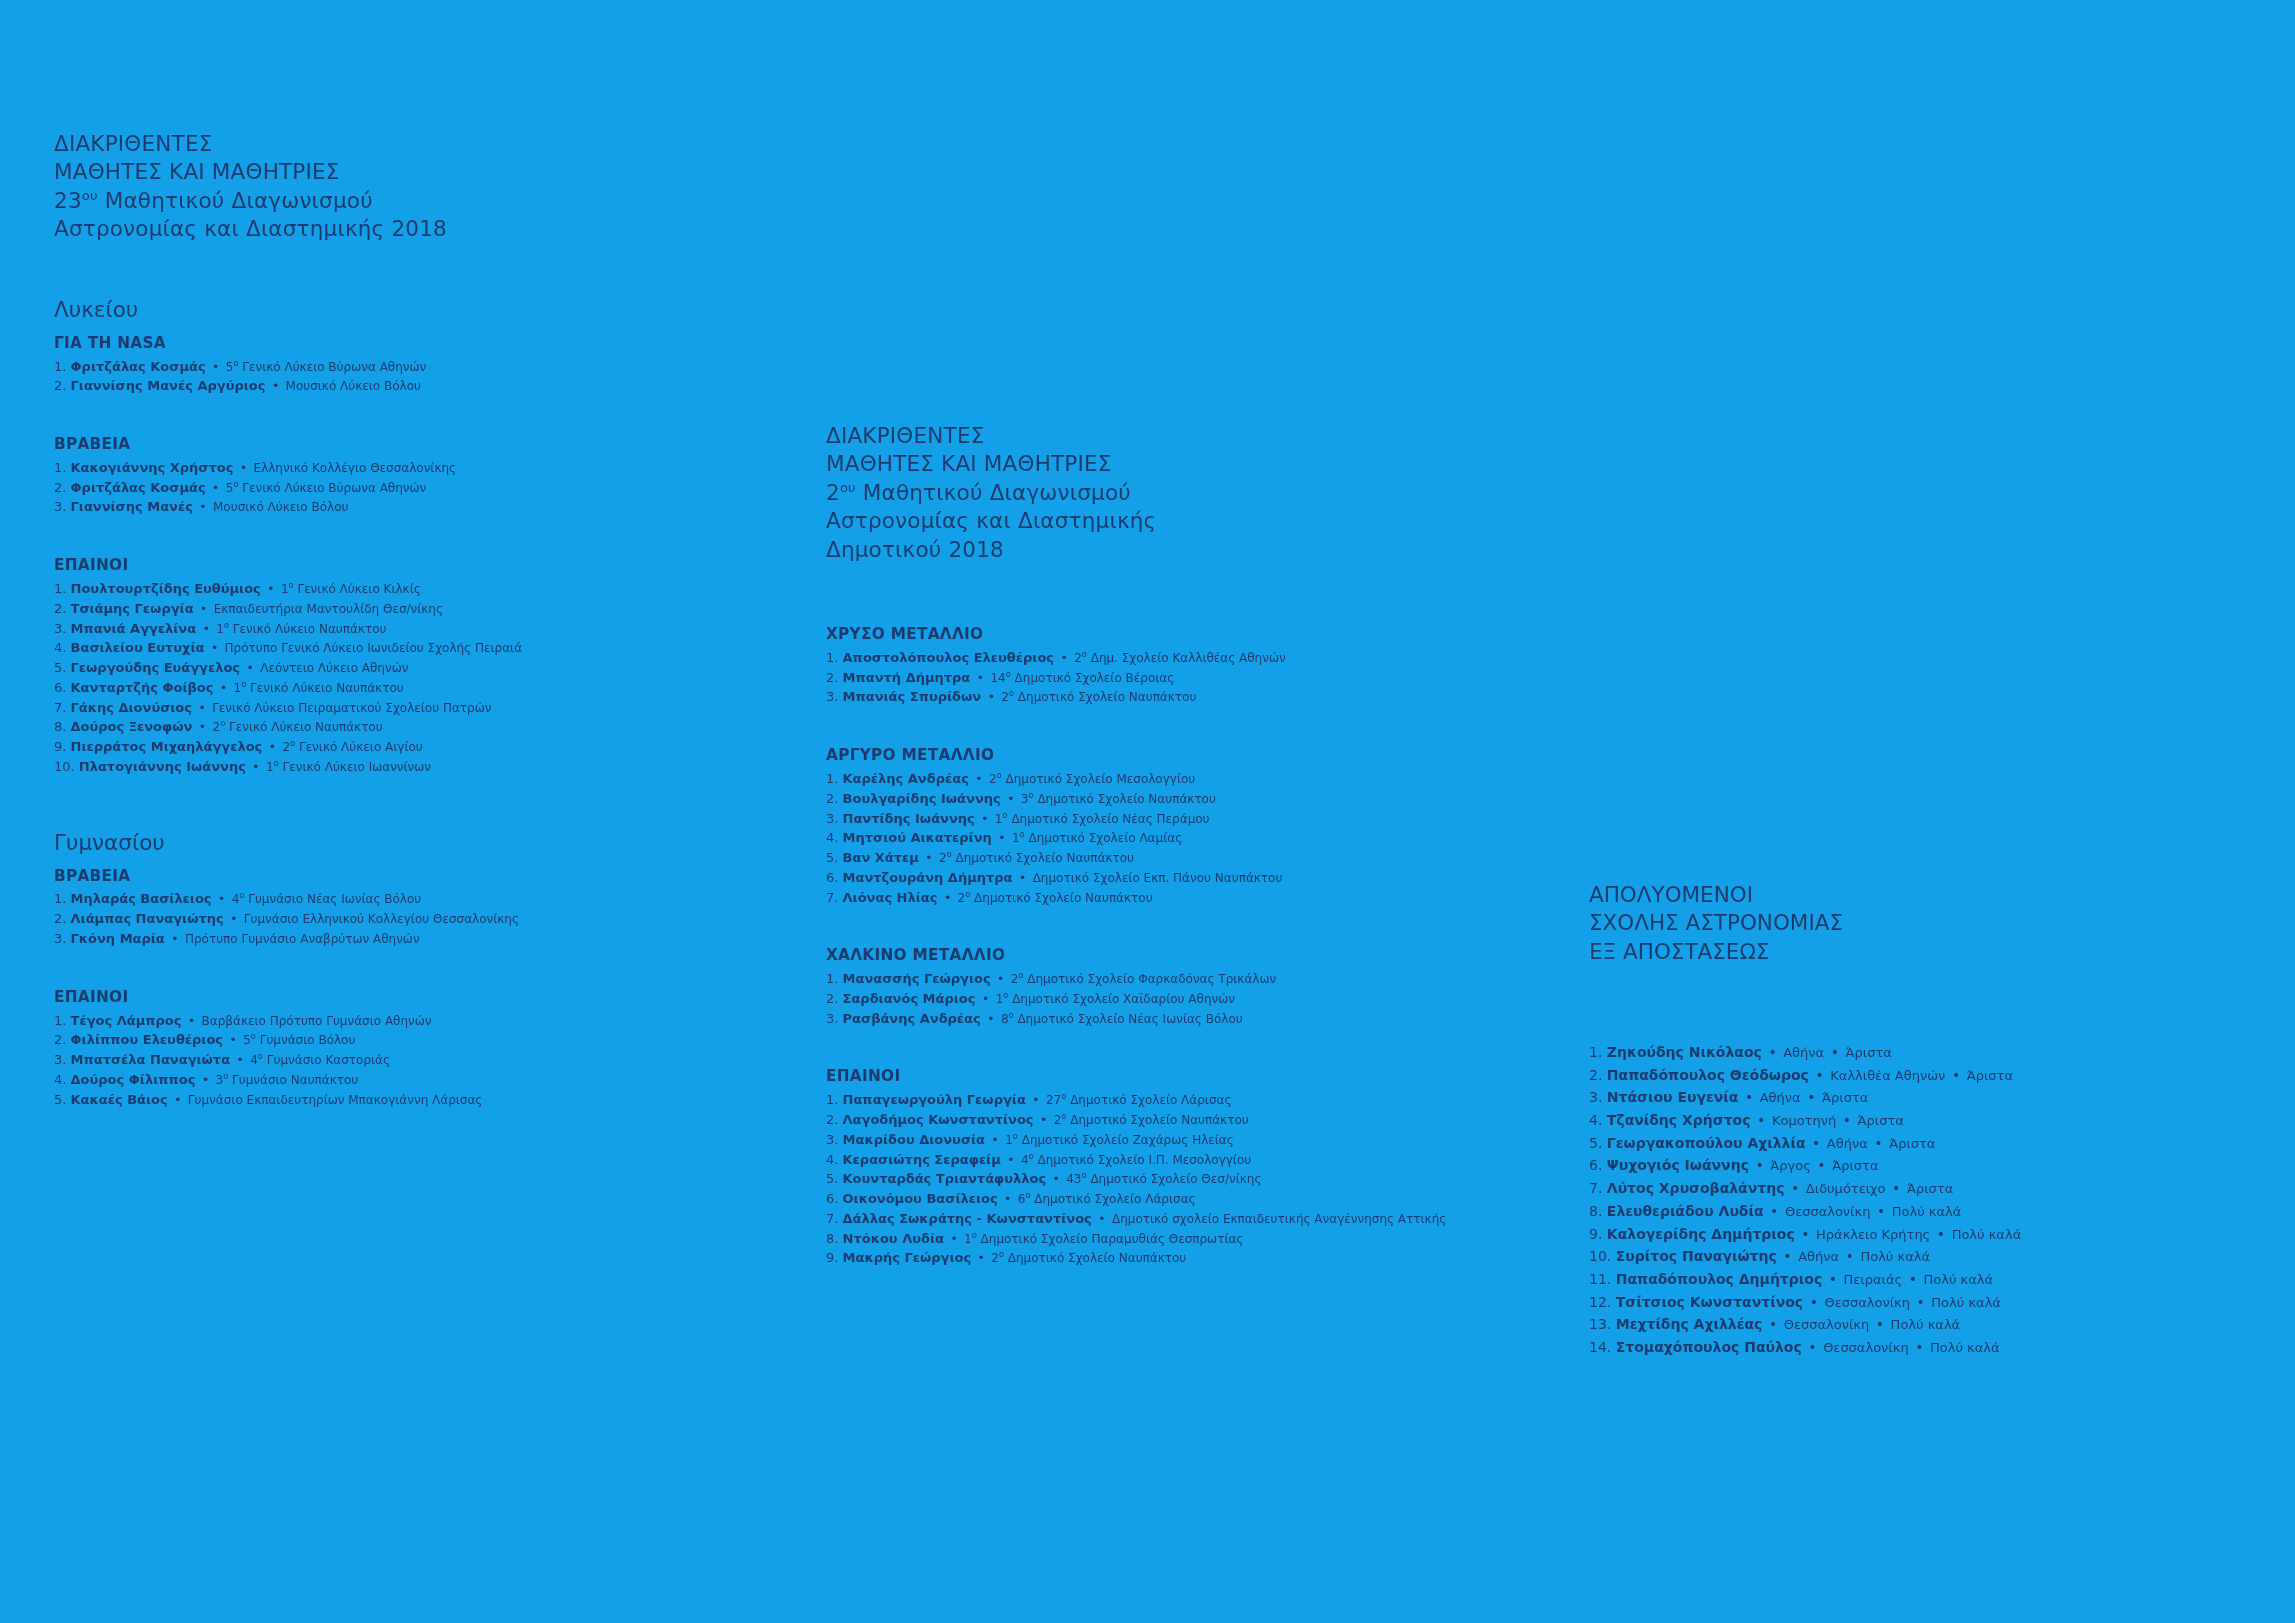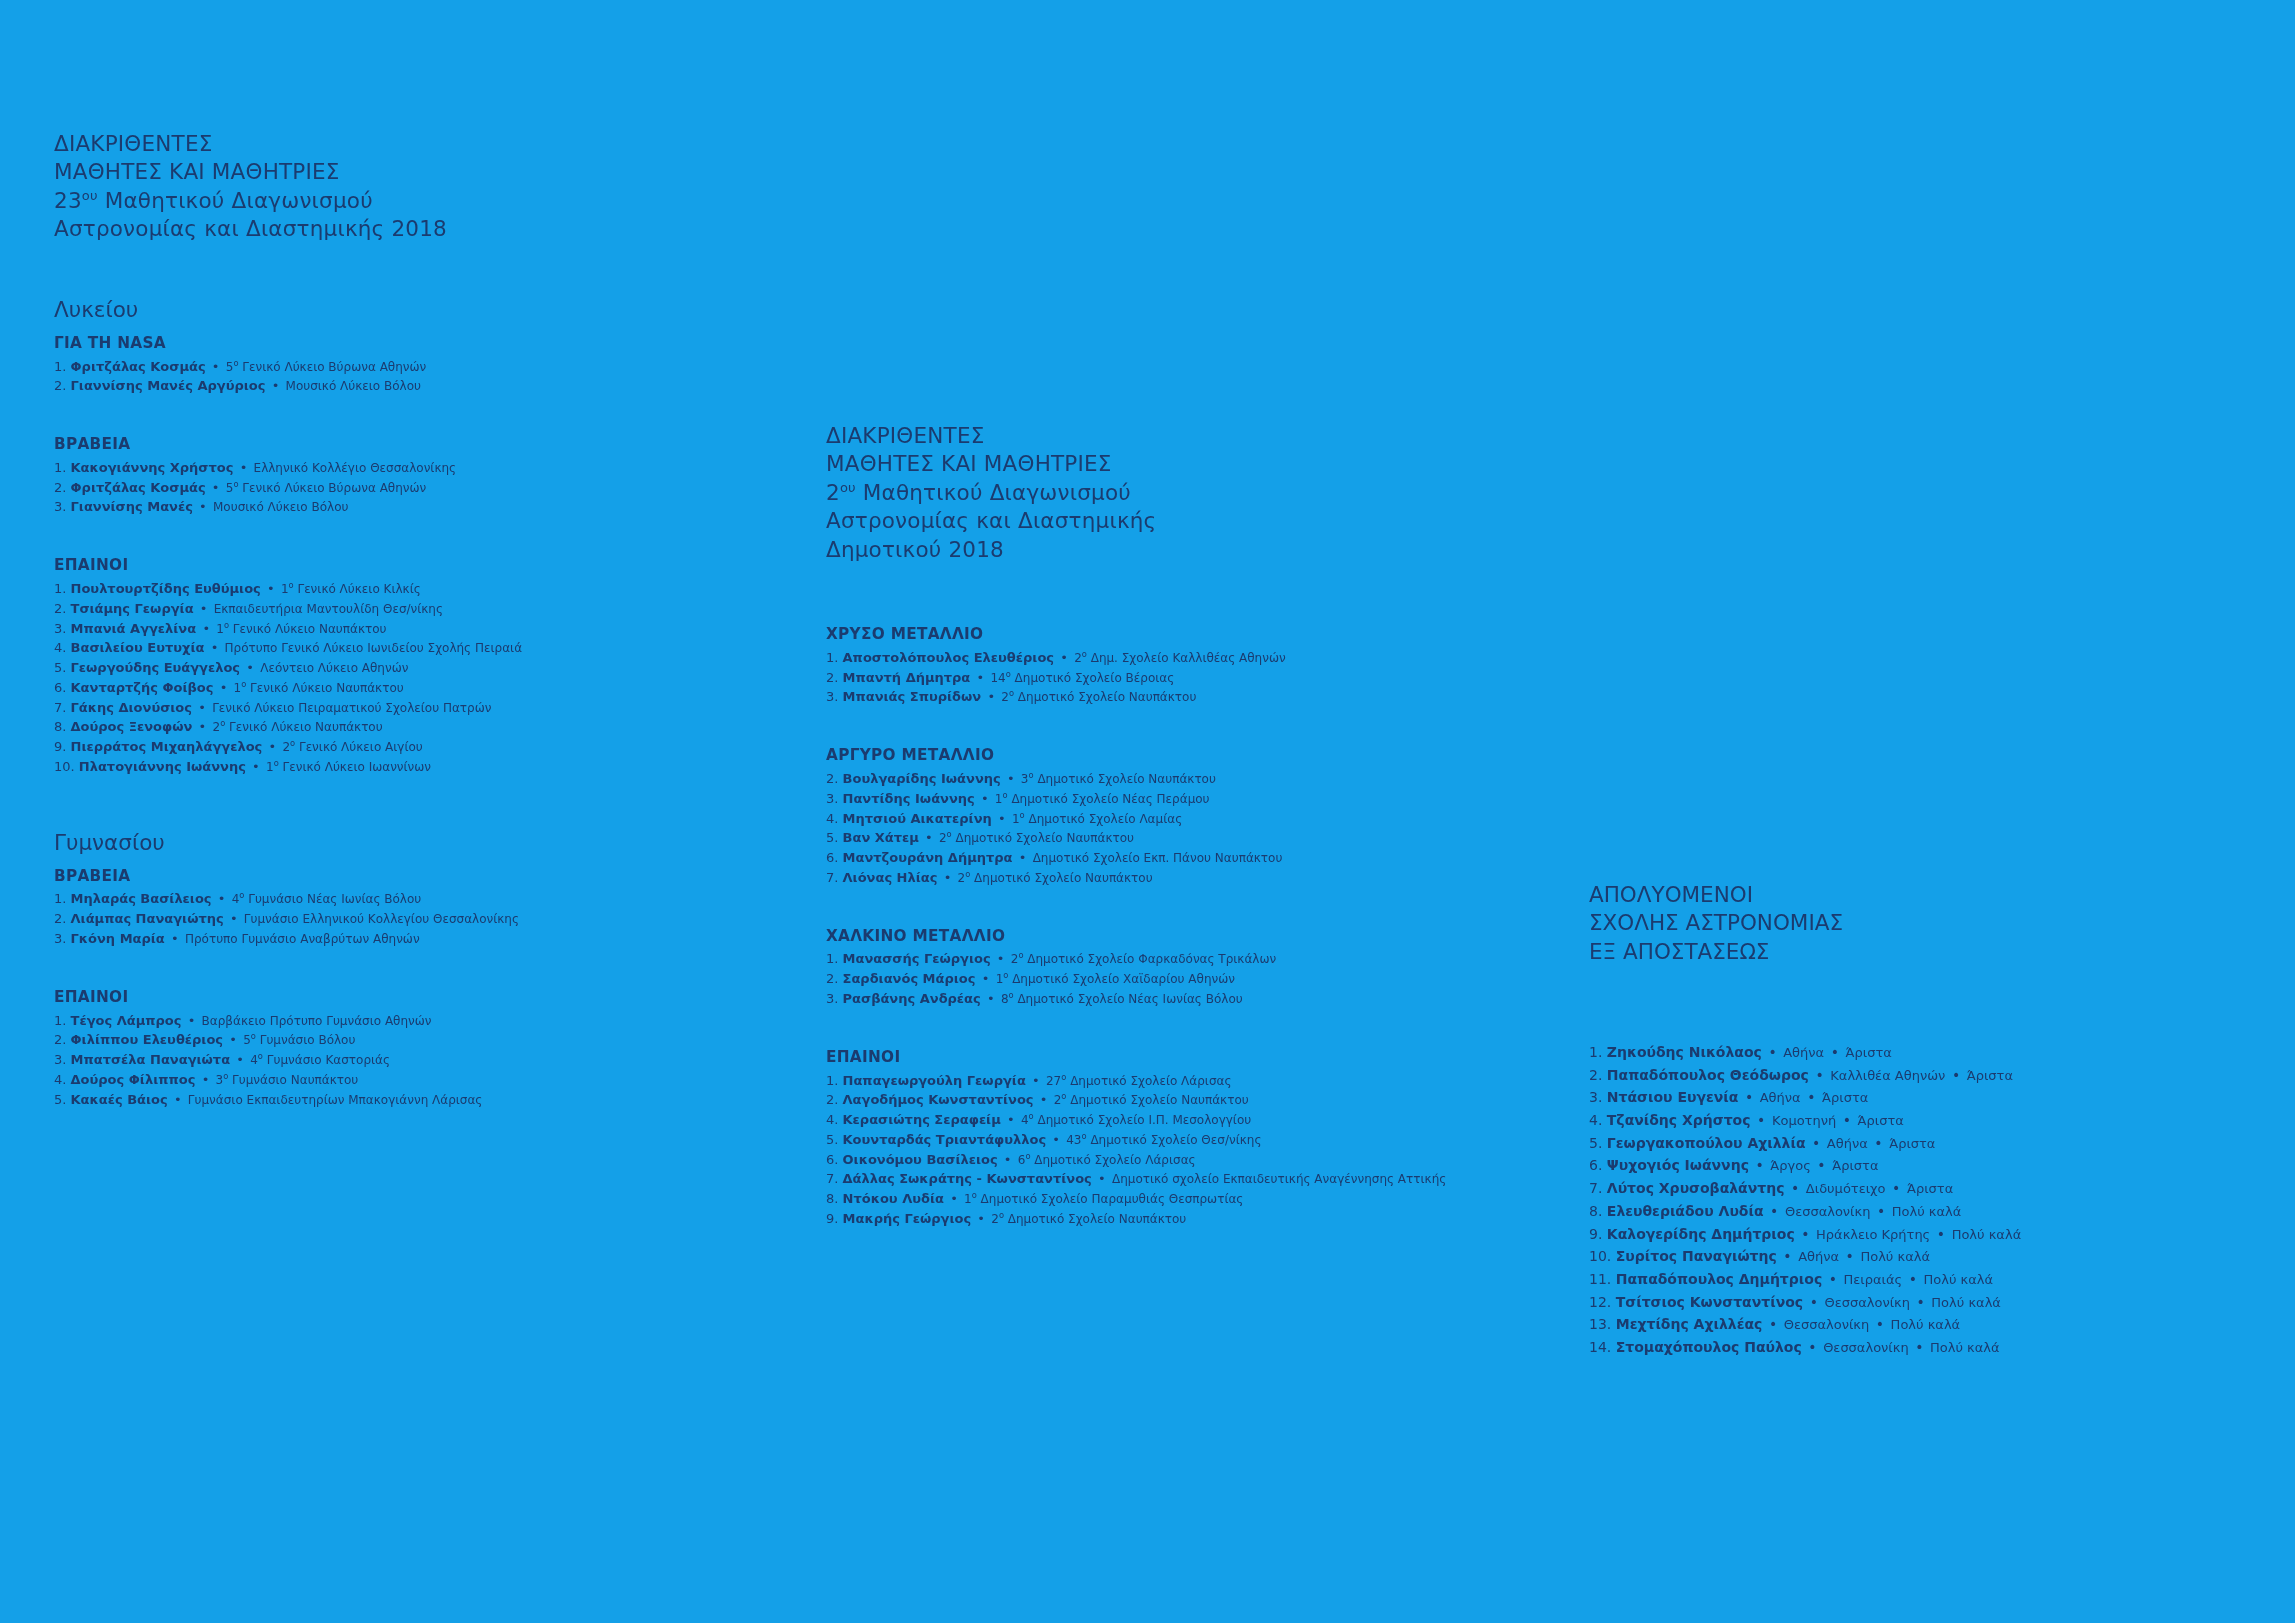--- a/index.html
+++ b/index.html
@@ -162,37 +162,39 @@
 
     <div id="mid-sections">
         <div class="section first-sec">
           <div class="section-title">ΧΡΥΣΟ ΜΕΤΑΛΛΙΟ</div>
           <div class="entry"><span class="num">1.</span> <span class="nm">Αποστολόπουλος Ελευθέριος</span><span class="sep"> • </span><span class="sch">2<sup>ο</sup> Δημ. Σχολείο Καλλιθέας Αθηνών</span></div>
           <div class="entry"><span class="num">2.</span> <span class="nm">Μπαντή Δήμητρα</span><span class="sep"> • </span><span class="sch">14<sup>ο</sup> Δημοτικό Σχολείο Βέροιας</span></div>
           <div class="entry"><span class="num">3.</span> <span class="nm">Μπανιάς Σπυρίδων</span><span class="sep"> • </span><span class="sch">2<sup>ο</sup> Δημοτικό Σχολείο Ναυπάκτου</span></div>
         </div>
         <div class="section">
           <div class="section-title">ΑΡΓΥΡΟ ΜΕΤΑΛΛΙΟ</div>
+          <div class="entry"><span class="num">1.</span> <span class="nm">Καρέλης Ανδρέας</span><span class="sep"> • </span><span class="sch">2<sup>ο</sup> Δημοτικό Σχολείο Μεσολογγίου</span></div>
           <div class="entry"><span class="num">2.</span> <span class="nm">Βουλγαρίδης Ιωάννης</span><span class="sep"> • </span><span class="sch">3<sup>ο</sup> Δημοτικό Σχολείο Ναυπάκτου</span></div>
           <div class="entry"><span class="num">3.</span> <span class="nm">Παντίδης Ιωάννης</span><span class="sep"> • </span><span class="sch">1<sup>ο</sup> Δημοτικό Σχολείο Νέας Περάμου</span></div>
           <div class="entry"><span class="num">4.</span> <span class="nm">Μητσιού Αικατερίνη</span><span class="sep"> • </span><span class="sch">1<sup>ο</sup> Δημοτικό Σχολείο Λαμίας</span></div>
           <div class="entry"><span class="num">5.</span> <span class="nm">Βαν Χάτεμ</span><span class="sep"> • </span><span class="sch">2<sup>ο</sup> Δημοτικό Σχολείο Ναυπάκτου</span></div>
           <div class="entry"><span class="num">6.</span> <span class="nm">Μαντζουράνη Δήμητρα</span><span class="sep"> • </span><span class="sch">Δημοτικό Σχολείο Εκπ. Πάνου Ναυπάκτου</span></div>
           <div class="entry"><span class="num">7.</span> <span class="nm">Λιόνας Ηλίας</span><span class="sep"> • </span><span class="sch">2<sup>ο</sup> Δημοτικό Σχολείο Ναυπάκτου</span></div>
         </div>
         <div class="section">
           <div class="section-title">ΧΑΛΚΙΝΟ ΜΕΤΑΛΛΙΟ</div>
           <div class="entry"><span class="num">1.</span> <span class="nm">Μανασσής Γεώργιος</span><span class="sep"> • </span><span class="sch">2<sup>ο</sup> Δημοτικό Σχολείο Φαρκαδόνας Τρικάλων</span></div>
           <div class="entry"><span class="num">2.</span> <span class="nm">Σαρδιανός Μάριος</span><span class="sep"> • </span><span class="sch">1<sup>ο</sup> Δημοτικό Σχολείο Χαϊδαρίου Αθηνών</span></div>
           <div class="entry"><span class="num">3.</span> <span class="nm">Ρασβάνης Ανδρέας</span><span class="sep"> • </span><span class="sch">8<sup>ο</sup> Δημοτικό Σχολείο Νέας Ιωνίας Βόλου</span></div>
         </div>
         <div class="section">
           <div class="section-title">ΕΠΑΙΝΟΙ</div>
           <div class="entry"><span class="num">1.</span> <span class="nm">Παπαγεωργούλη Γεωργία</span><span class="sep"> • </span><span class="sch">27<sup>ο</sup> Δημοτικό Σχολείο Λάρισας</span></div>
           <div class="entry"><span class="num">2.</span> <span class="nm">Λαγοδήμος Κωνσταντίνος</span><span class="sep"> • </span><span class="sch">2<sup>ο</sup> Δημοτικό Σχολείο Ναυπάκτου</span></div>
+          <div class="entry"><span class="num">3.</span> <span class="nm">Μακρίδου Διονυσία</span><span class="sep"> • </span><span class="sch">1<sup>ο</sup> Δημοτικό Σχολείο Ζαχάρως Ηλείας</span></div>
           <div class="entry"><span class="num">4.</span> <span class="nm">Κερασιώτης Σεραφείμ</span><span class="sep"> • </span><span class="sch">4<sup>ο</sup> Δημοτικό Σχολείο Ι.Π. Μεσολογγίου</span></div>
           <div class="entry"><span class="num">5.</span> <span class="nm">Κουνταρδάς Τριαντάφυλλος</span><span class="sep"> • </span><span class="sch">43<sup>ο</sup> Δημοτικό Σχολείο Θεσ/νίκης</span></div>
           <div class="entry"><span class="num">6.</span> <span class="nm">Οικονόμου Βασίλειος</span><span class="sep"> • </span><span class="sch">6<sup>ο</sup> Δημοτικό Σχολείο Λάρισας</span></div>
           <div class="entry wrap"><span class="num">7.</span> <span class="nm">Δάλλας Σωκράτης - Κωνσταντίνος</span><span class="sep"> • </span><span class="sch">Δημοτικό σχολείο Εκπαιδευτικής Αναγέννησης Αττικής</span></div>
           <div class="entry"><span class="num">8.</span> <span class="nm">Ντόκου Λυδία</span><span class="sep"> • </span><span class="sch">1<sup>ο</sup> Δημοτικό Σχολείο Παραμυθιάς Θεσπρωτίας</span></div>
           <div class="entry"><span class="num">9.</span> <span class="nm">Μακρής Γεώργιος</span><span class="sep"> • </span><span class="sch">2<sup>ο</sup> Δημοτικό Σχολείο Ναυπάκτου</span></div>
         </div>
       </div>
   </div>
 

